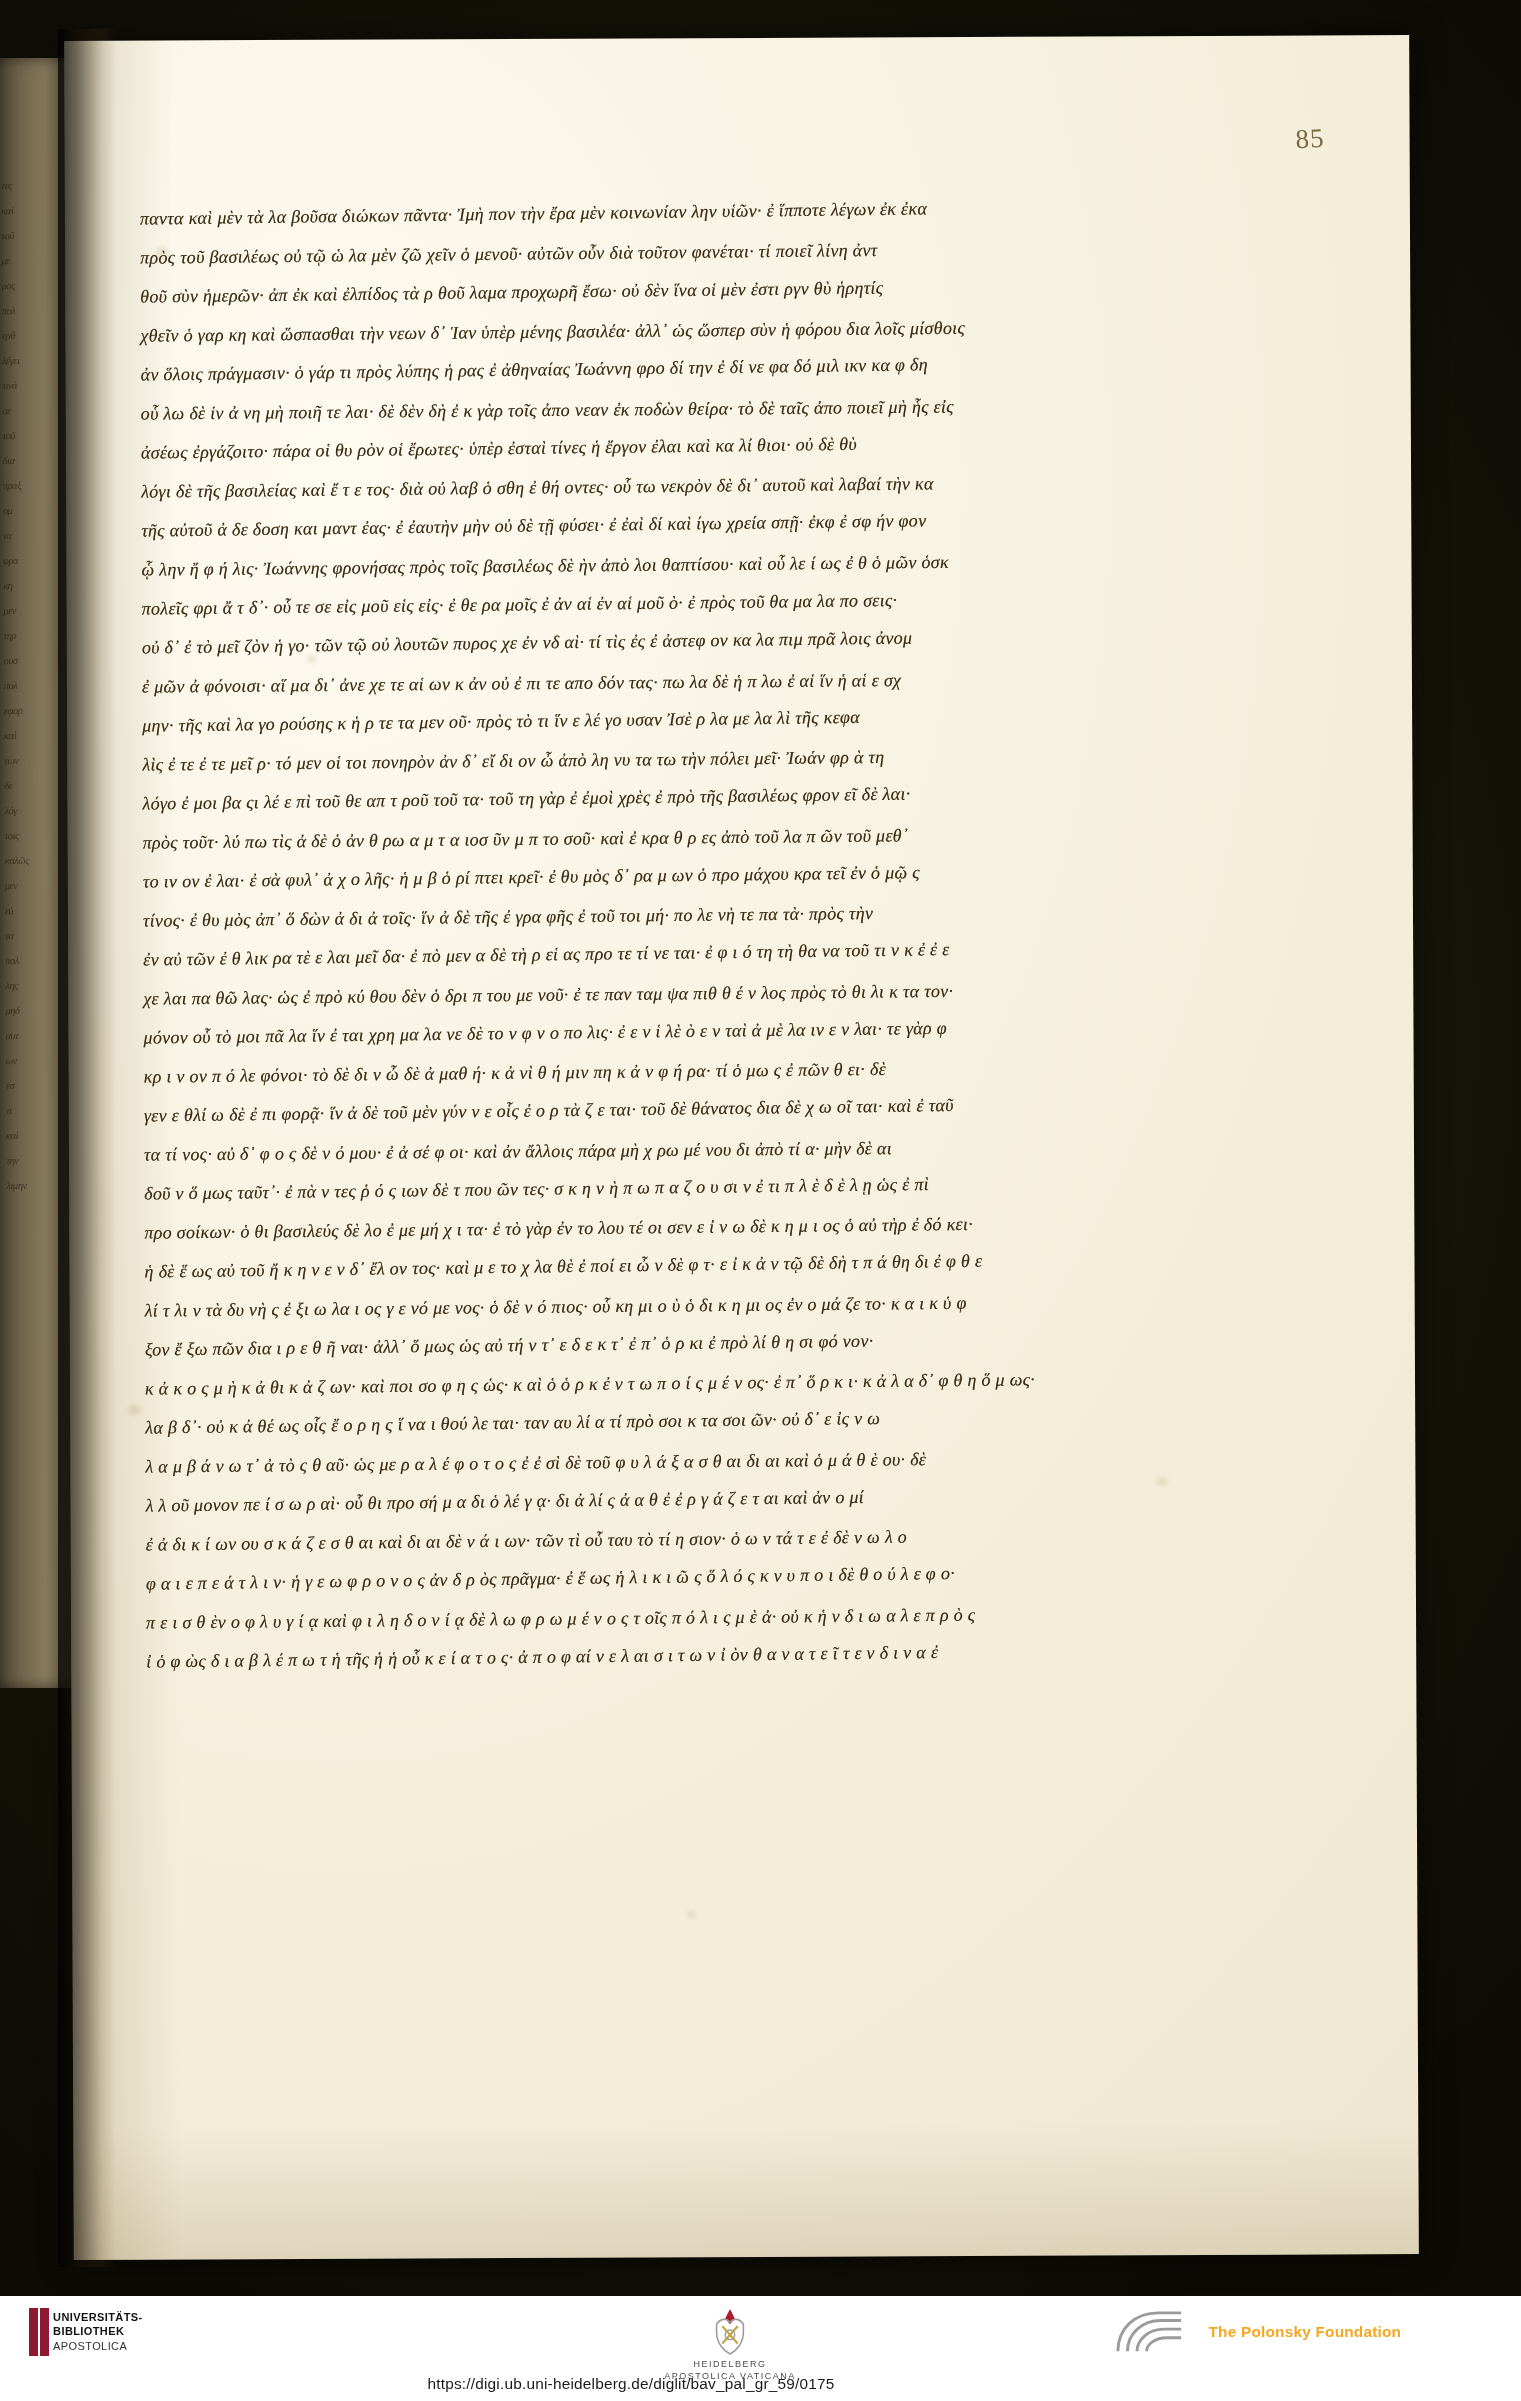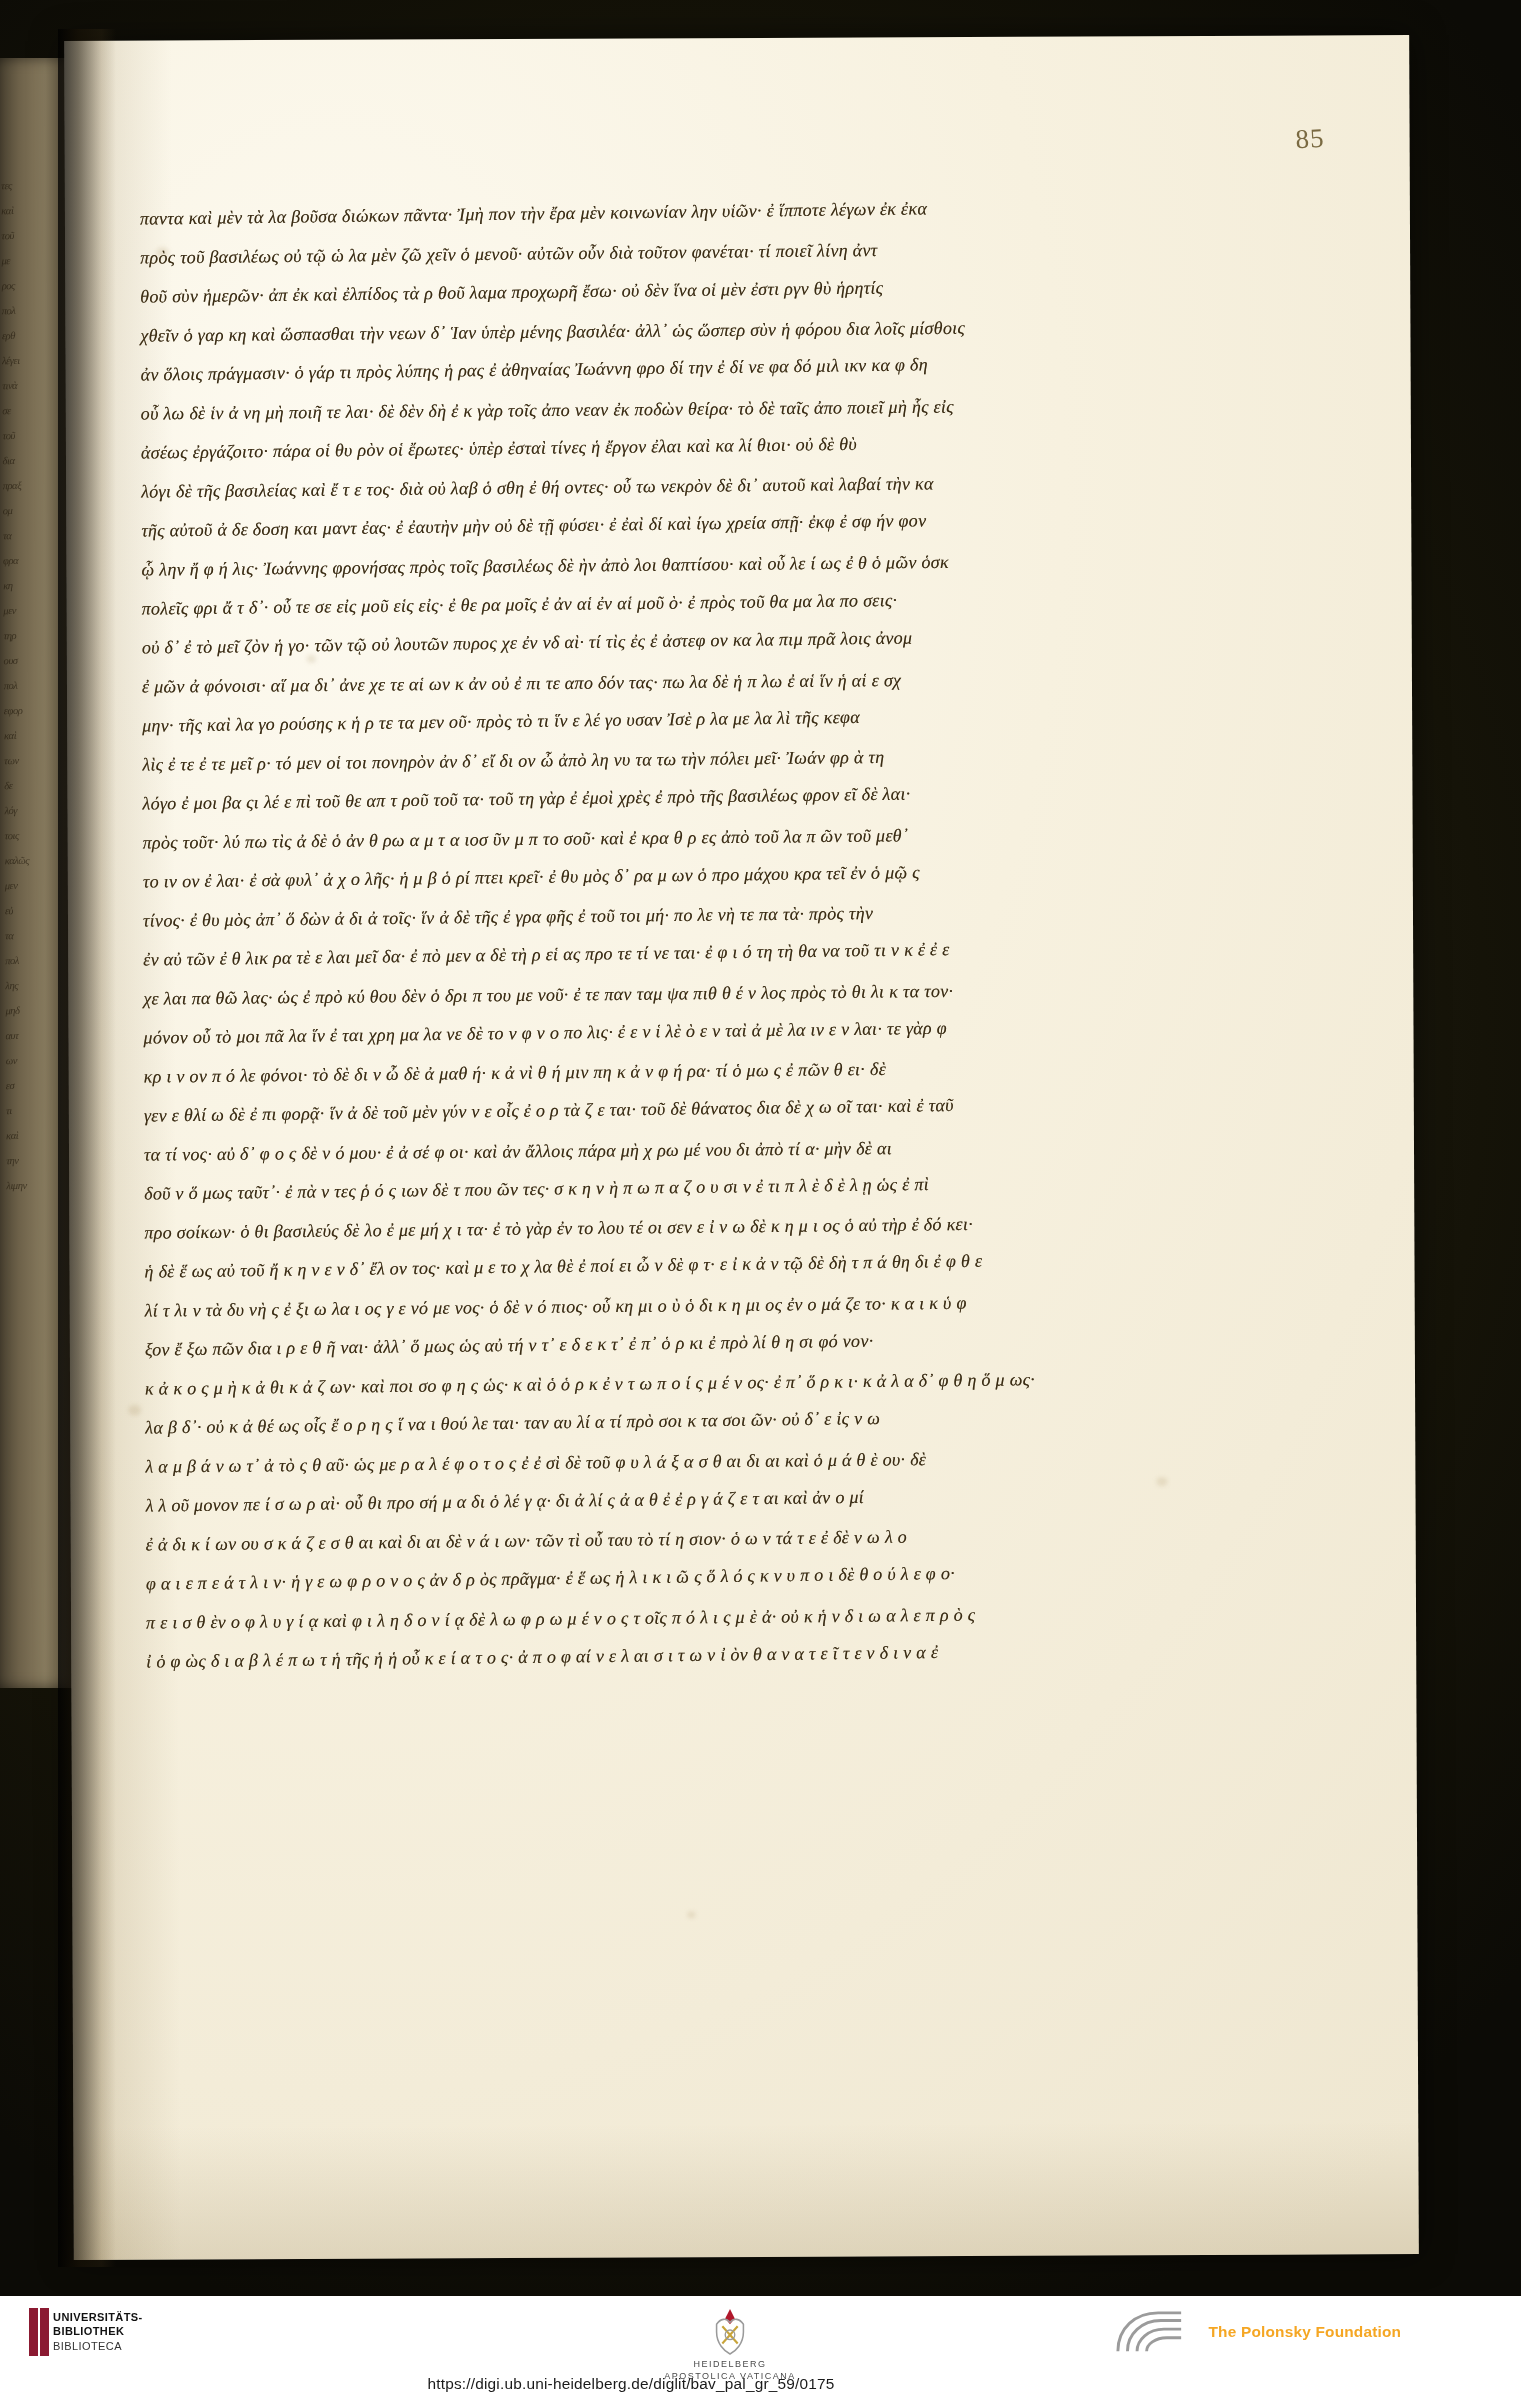--- a/index.html
+++ b/index.html
@@ -337,21 +337,21 @@
 <div class="footer">
 
   <div class="logo-ub">
     <div class="bars">
       <i></i>
         <i></i>
     </div>
     <div class="txt">
       <div>UNIVERSITÄTS-</div>
       <div>BIBLIOTHEK</div>
-      <div class="light">BIBLIOTECA</div>
+      <div class="light">APOSTOLICA</div>
     </div>
   </div>
 
   <div class="logo-bav">
     <div class="crest">
       <svg width="46" height="52" viewBox="0 0 48 54" aria-hidden="true">
         <path d="M24 4 L29 14 L24 20 L19 14 Z" fill="#b0182c"></path>
         <path d="M10 20 C14 14, 20 13, 24 18 C28 13, 34 14, 38 20 L38 28 C38 40, 30 48, 24 51 C18 48, 10 40, 10 28 Z" fill="none" stroke="#9a9a9a" stroke-width="1.6"></path>
         <path d="M16 22 L32 40 M32 22 L16 40" stroke="#c8a43a" stroke-width="2.2" fill="none"></path>
         <circle cx="24" cy="31" r="5" fill="none" stroke="#9a9a9a" stroke-width="1.4"></circle>

